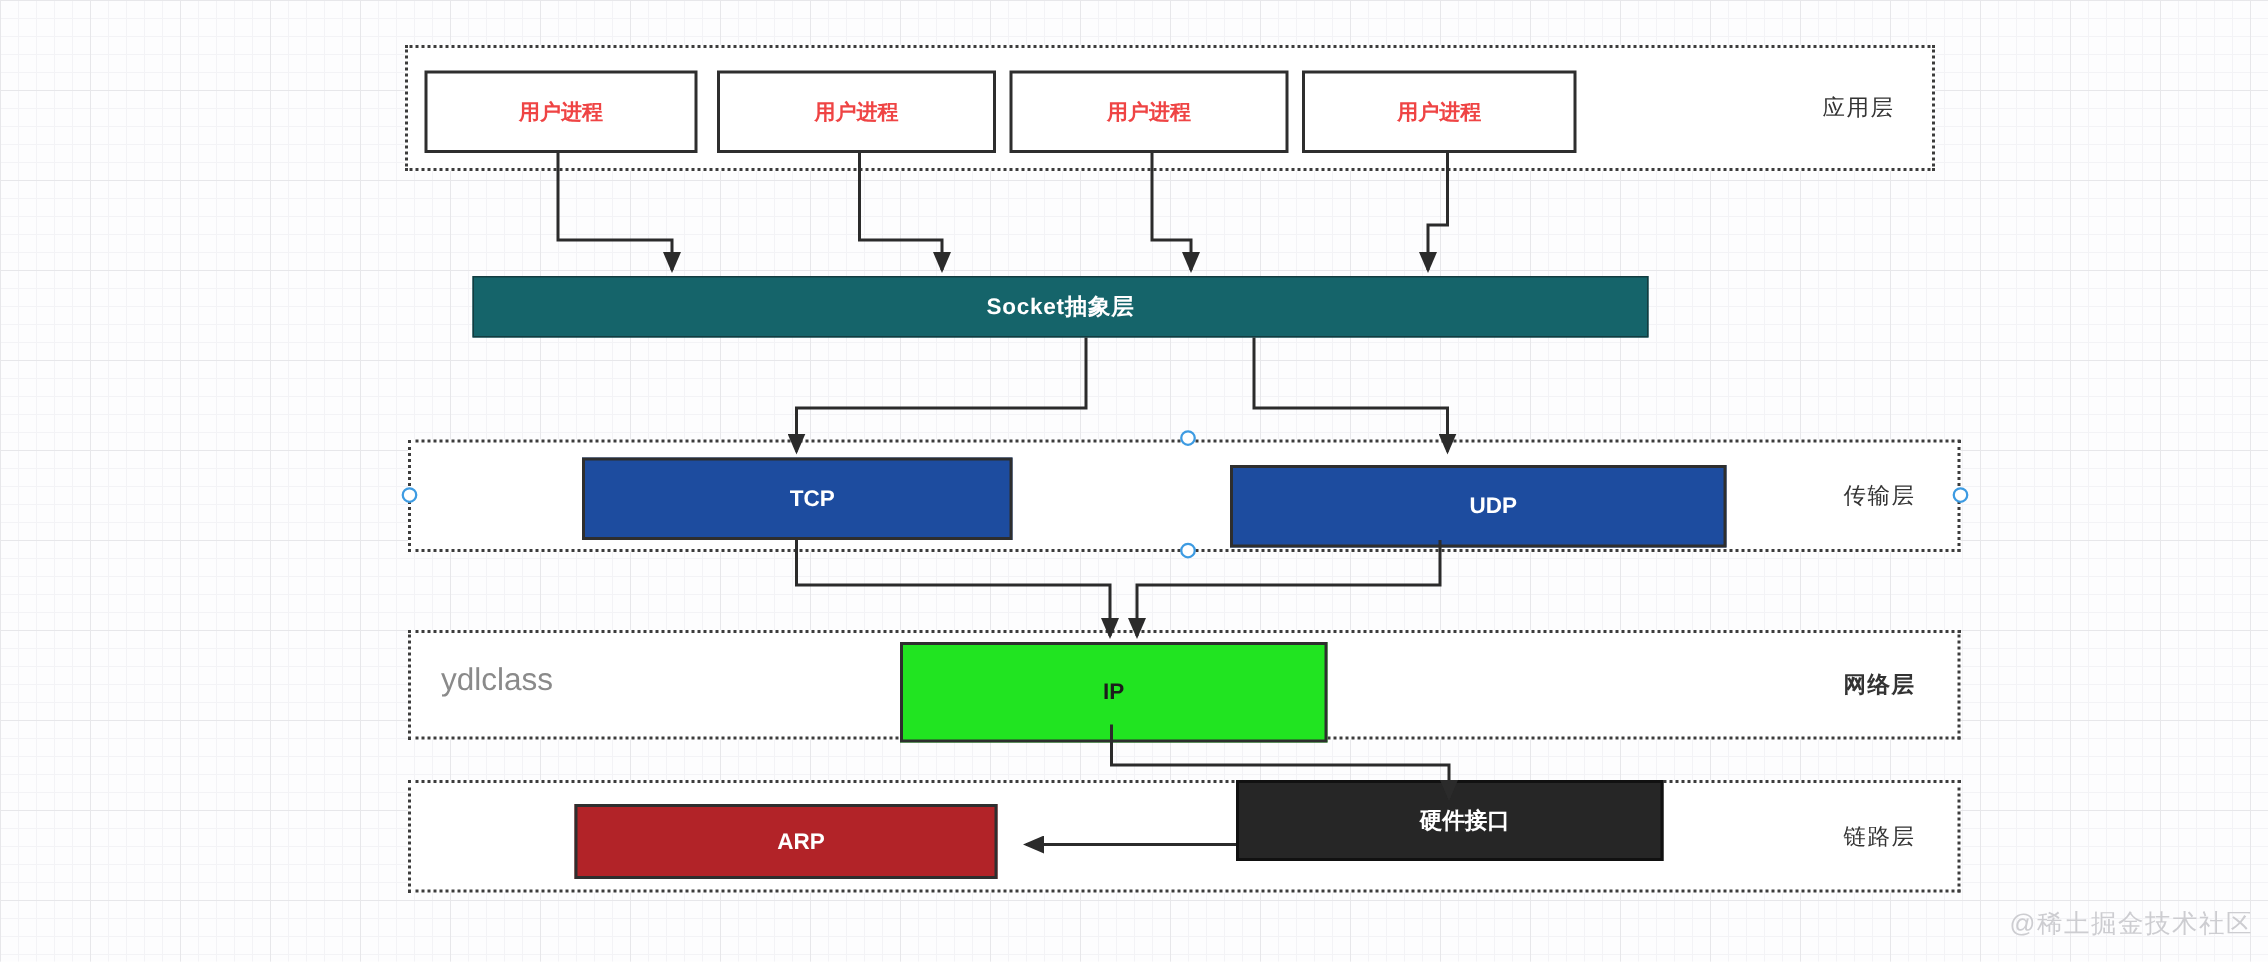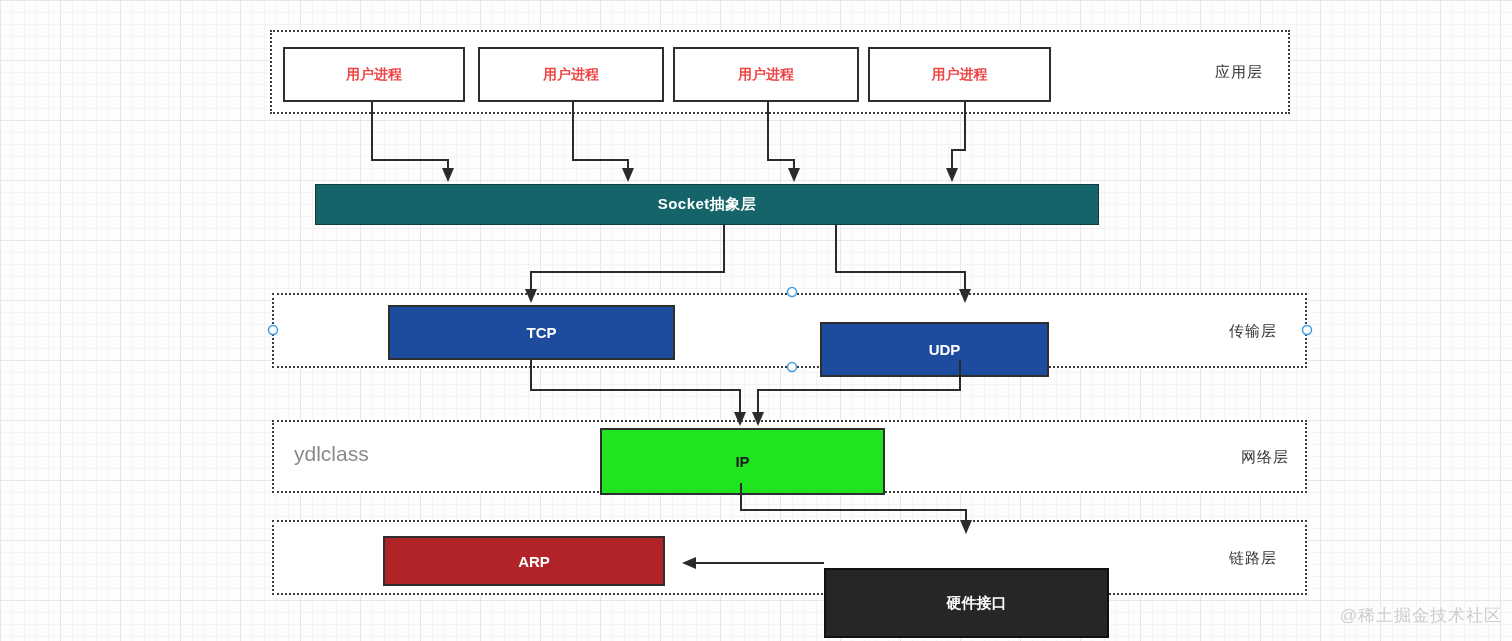--- a/index.html
+++ b/index.html
@@ -71,39 +71,39 @@
   <div id="socket-bar" style="background: rgb(21, 100, 106);">
     <span>Socket抽象层</span>
   </div>
 
   <div class="layer-rect" style="left:272px;top:293px;width:1035px;height:75px;">
     <span class="layer-label" style="right:28px;">传输层</span>
   </div>
   <div class="node inverse" style="left: 388px; top: 305px; width: 287px; height: 55px; background: rgb(29, 76, 159);">
     <span>TCP</span>
   </div>
-  <div class="node inverse" style="left: 820px; top: 322px; width: 229px; height: 55px; background: rgb(29, 76, 159);">
+  <div class="node inverse" style="left: 820px; top: 310px; width: 331px; height: 55px; background: rgb(29, 76, 159);">
     <span>UDP</span>
   </div>
 
   <div class="layer-rect" style="left:272px;top:420px;width:1035px;height:73px;">
-    <span class="layer-label" style="right:16px;">网络层</span>
+    <span class="layer-label" style="right:28px;font-weight:bold;">网络层</span>
   </div>
   <div id="annotation">ydlclass</div>
   <div class="node" style="left: 600px; top: 428px; width: 285px; height: 67px; color: rgb(28, 28, 28); background: rgb(33, 228, 33);">
     <span>IP</span>
   </div>
 
   <div class="layer-rect" style="left:272px;top:520px;width:1035px;height:75px;">
     <span class="layer-label" style="right:28px;">链路层</span>
   </div>
   <div class="node inverse" style="left: 383px; top: 536px; width: 282px; height: 50px; background: rgb(178, 35, 40);">
     <span>ARP</span>
   </div>
-  <div class="node inverse" style="left: 824px; top: 568px; width: 285px; height: 70px; border-color: rgb(17, 17, 17); background: rgb(38, 38, 38); text-align: right;">
+  <div class="node inverse" style="left: 824px; top: 520px; width: 285px; height: 54px; border-color: rgb(17, 17, 17); background: rgb(38, 38, 38); text-align: right;">
     <span>硬件接口</span>
   </div>
 
   <svg id="wires" width="1512" height="641" viewBox="0 0 1512 641">
     <defs>
       <marker id="arr" markerWidth="7" markerHeight="6" refX="6" refY="3" orient="auto">
         <path d="M0,0 L7,3 L0,6 z" fill="#2b2b2b"></path>
       </marker>
     </defs>
     <g fill="none" stroke="#2b2b2b" stroke-width="2" marker-end="url(#arr)">

